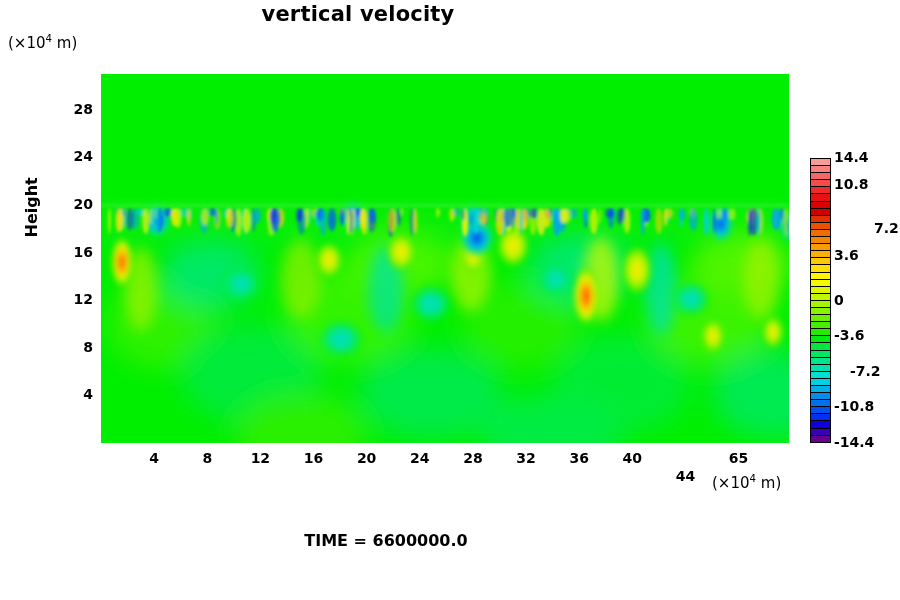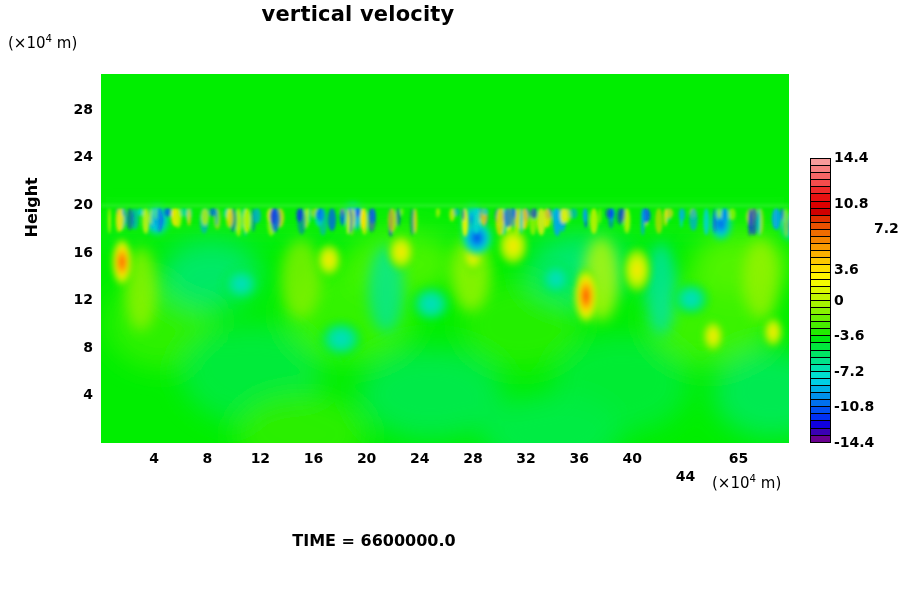--- a/index.html
+++ b/index.html
@@ -11,21 +11,21 @@
 
   #ylabel-unit{position:absolute;left:8px;top:33px;font-size:15px;}
   #xlabel-unit{position:absolute;left:712px;top:473px;font-size:15px;}
 
   #height-label{position:absolute;left:18px;top:215px;width:26px;
         font-size:16px;font-weight:bold;
         transform:rotate(-90deg);transform-origin:center center;
         white-space:nowrap;text-align:center;}
 
   #time-label{position:absolute;left:0;top:531px;width:748px;text-align:center;
-        font-size:16px;font-weight:bold;}
+        font-size:16px;font-weight:bold;padding-left:12px;}
 
   #plot{position:absolute;left:101px;top:74px;width:688px;height:369px;
         overflow:hidden;background:#00ee00;}
   #plot svg{display:block;width:688px;height:369px;}
 
   .ytick{position:absolute;width:44px;text-align:right;font-size:14px;
          font-weight:bold;}
   .xtick{position:absolute;width:40px;text-align:center;font-size:14px;
          font-weight:bold;}
 
@@ -393,23 +393,23 @@
     <i style="background: rgb(0, 144, 234);"></i>
     <i style="background: rgb(0, 112, 238);"></i>
     <i style="background: rgb(0, 80, 242);"></i>
     <i style="background: rgb(0, 48, 244);"></i>
     <i style="background: rgb(16, 0, 224);"></i>
     <i style="background: rgb(58, 0, 180);"></i>
     <i style="background: rgb(106, 0, 144);"></i>
   </div>
 <div id="cbtick-container">
     <div class="cbtick" style="top: 149px;">14.4</div>
-    <div class="cbtick" style="top: 195px;">10.8</div>
+    <div class="cbtick" style="top: 176px;">10.8</div>
     <div class="cbtick" style="top: 220.25px; margin-left: 40px;">7.2</div>
-    <div class="cbtick" style="top: 261px;">3.6</div>
+    <div class="cbtick" style="top: 247px;">3.6</div>
     <div class="cbtick" style="top: 291.5px;">0</div>
     <div class="cbtick" style="top: 327.125px;">-3.6</div>
-    <div class="cbtick" style="top: 362.75px;">-7.2</div>
+    <div class="cbtick" style="top: 362.75px; margin-left: 16px;">-7.2</div>
     <div class="cbtick" style="top: 398.375px;">-10.8</div>
     <div class="cbtick" style="top: 434px;">-14.4</div>
   </div>
 
 <div id="time-label">TIME = 6600000.0</div>
 
 </body></html>

